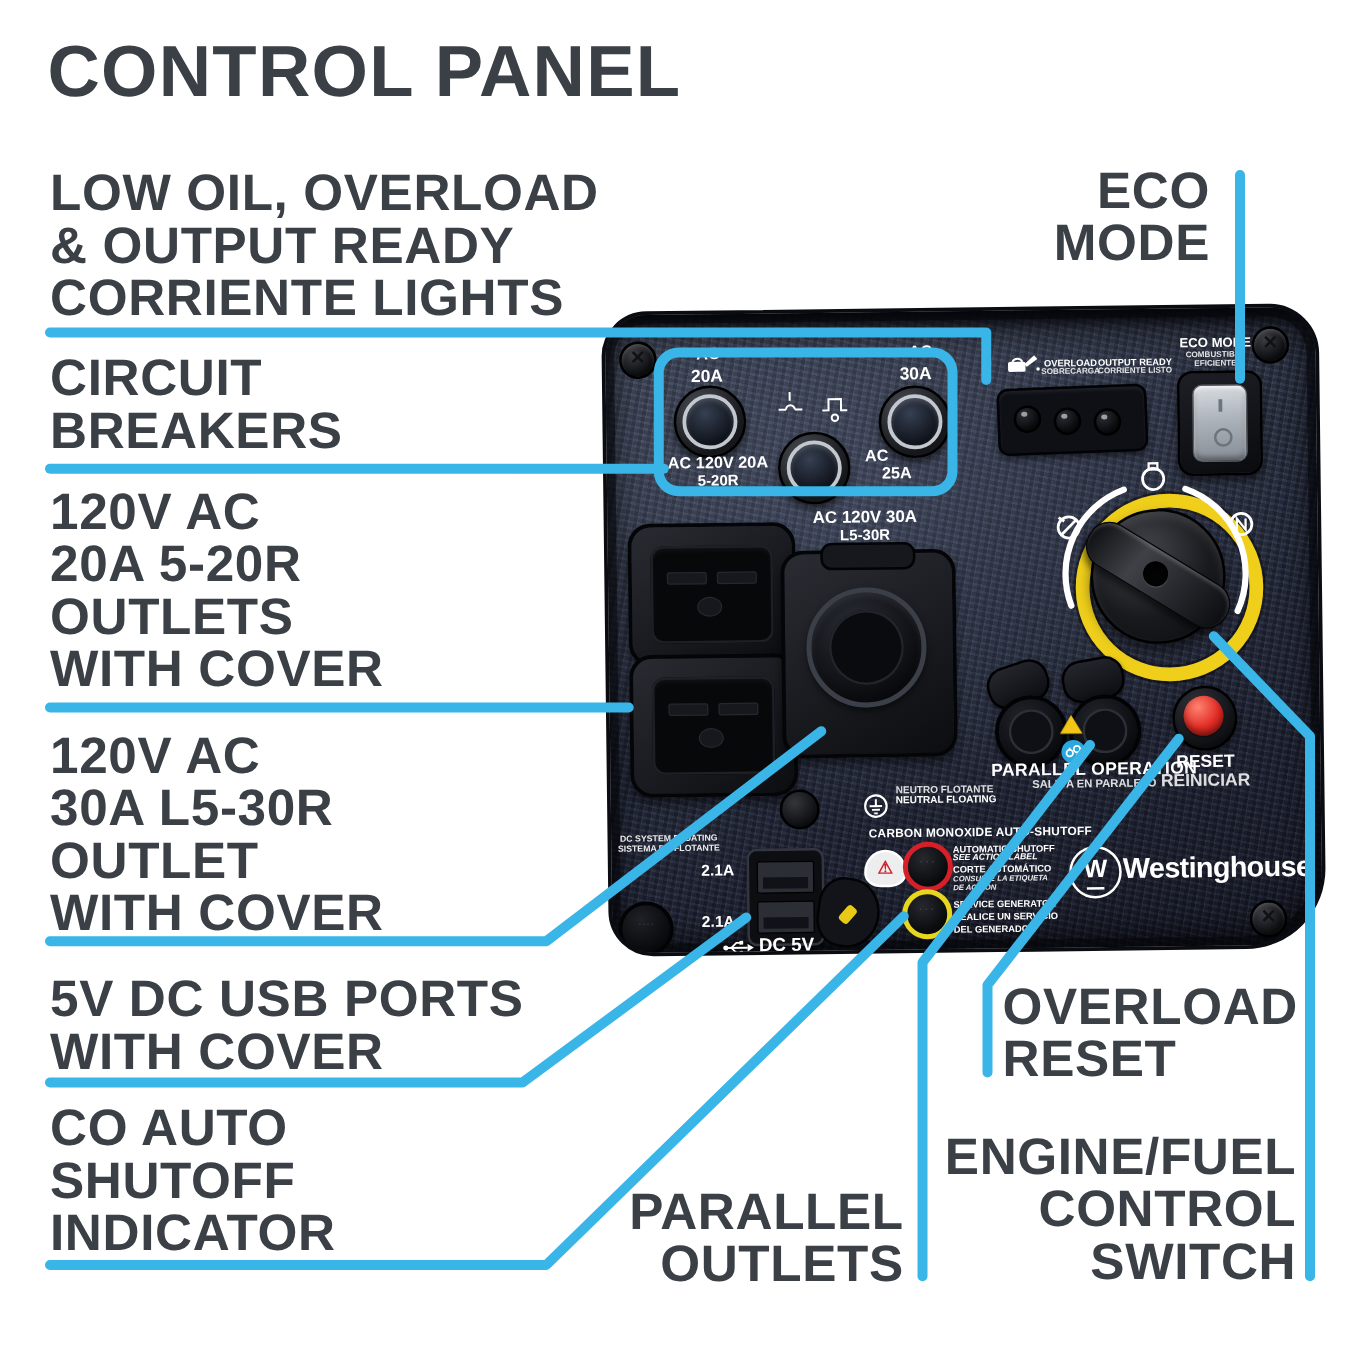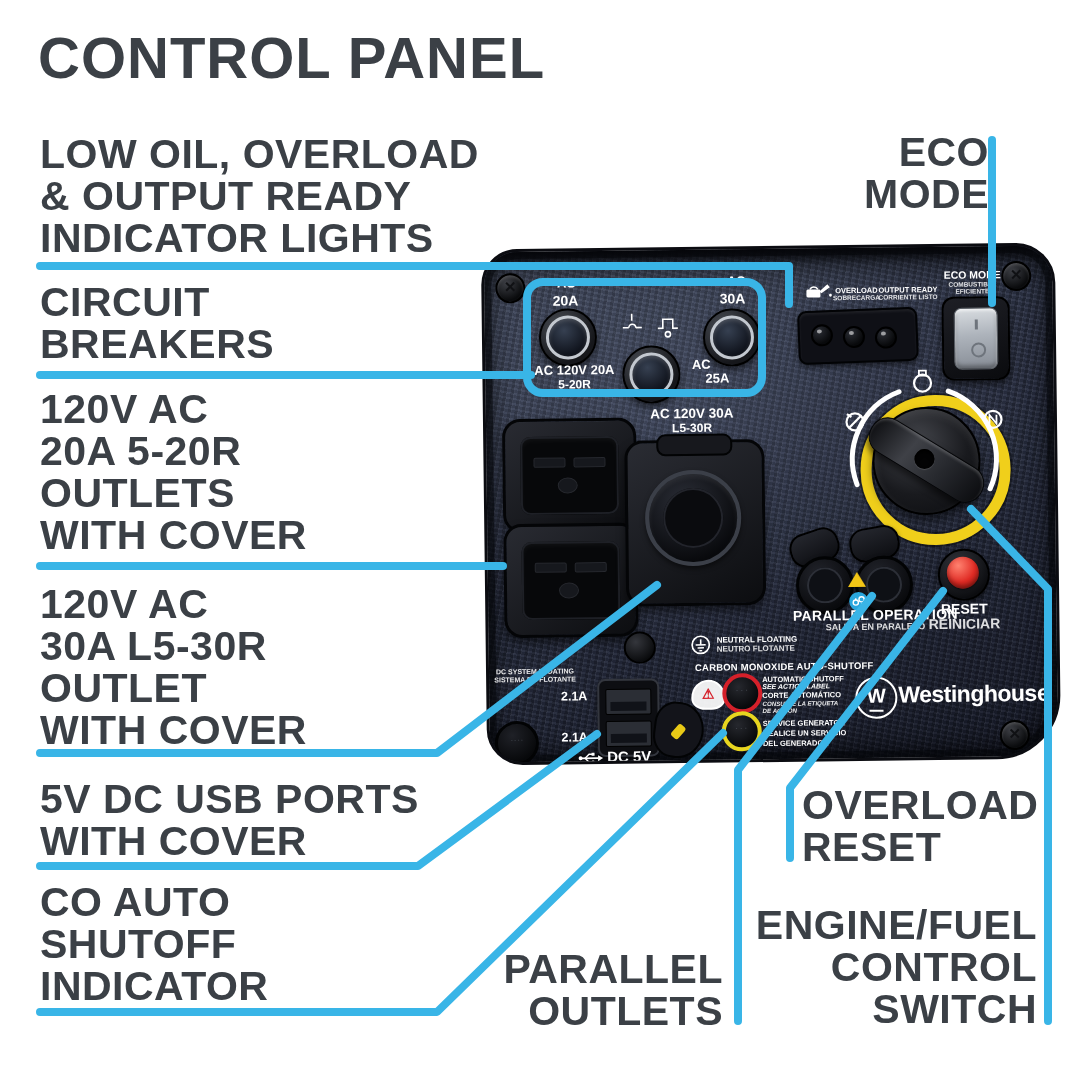--- a/index.html
+++ b/index.html
@@ -104,21 +104,21 @@
 </head>
 <body>
 
 <div class="stage">
 
   <div class="abs title" style="left:38px;top:24px;">CONTROL PANEL</div>
 
   <div class="abs callout" style="left:40px;top:133px;">
     <span>LOW OIL, OVERLOAD</span>
     <span>&amp; OUTPUT READY</span>
-    <span>INDICATOR LIGHTS</span>
+    <span>CORRIENTE LIGHTS</span>
   </div>
   <div class="abs callout" style="left:40px;top:281px;">
     <span>CIRCUIT</span>
     <span>BREAKERS</span>
   </div>
   <div class="abs callout" style="left:40px;top:388px;">
     <span>120V AC</span>
     <span>20A 5-20R</span>
     <span>OUTLETS</span>
     <span>WITH COVER</span>
@@ -132,21 +132,21 @@
   <div class="abs callout" style="left:40px;top:778px;">
     <span>5V DC USB PORTS</span>
     <span>WITH COVER</span>
   </div>
   <div class="abs callout" style="left:40px;top:881px;">
     <span>CO AUTO</span>
     <span>SHUTOFF</span>
     <span>INDICATOR</span>
   </div>
 
-  <div class="abs callout r" style="right:91px;top:131px;margin-left:20px;">
+  <div class="abs callout r" style="right:112px;top:131px;margin-left:20px;">
     <span>ECO</span>
     <span>MODE</span>
   </div>
   <div class="abs callout" style="left:802px;top:784px;">
     <span>OVERLOAD</span>
     <span>RESET</span>
   </div>
   <div class="abs callout r" style="right:357px;top:948px;">
     <span>PARALLEL</span>
     <span>OUTLETS</span>
@@ -252,21 +252,21 @@
     <div class="abs" style="left:202px;top:385px;width:20px;height:20px;">
       <svg width="20" height="20" viewBox="0 0 20 20">
         <circle cx="10" cy="10" r="8.6" fill="none" stroke="#fff" stroke-width="1.7"></circle>
         <line x1="10" y1="4.5" x2="10" y2="10" stroke="#fff" stroke-width="1.6"></line>
         <line x1="5" y1="10" x2="15" y2="10" stroke="#fff" stroke-width="1.6"></line>
         <line x1="6.8" y1="13" x2="13.2" y2="13" stroke="#fff" stroke-width="1.5"></line>
         <line x1="8.6" y1="15.8" x2="11.4" y2="15.8" stroke="#fff" stroke-width="1.4"></line>
       </svg>
     </div>
     <div class="abs ptxt" style="left:228px;top:386px;font-size:8px;">NEUTRAL FLOATING</div>
-    <div class="abs ptxt" style="left:228px;top:395px;font-size:8px;opacity:.85;text-align:right;">NEUTRO FLOTANTE</div>
+    <div class="abs ptxt" style="left:228px;top:378px;font-size:8px;opacity:.85;text-align:right;">NEUTRO FLOTANTE</div>
 
     <div class="abs ptxt" style="left:206px;top:412px;font-size:9.5px;letter-spacing:.2px;">CARBON MONOXIDE AUTO-SHUTOFF</div>
     <div class="abs cloud" style="left:202px;top:430px;">⚠</div>
     <div class="abs ring-ind ring-red" style="left:233px;top:424px;"></div>
     <div class="abs ptxt" style="left:273px;top:426px;font-size:7.5px;">AUTOMATIC SHUTOFF</div>
     <div class="abs ptxt it" style="left:273px;top:434px;font-size:7px;">SEE ACTION LABEL</div>
     <div class="abs ptxt" style="left:273px;top:442px;font-size:7.5px;">CORTE AUTOMÁTICO</div>
     <div class="abs ptxt it" style="left:273px;top:451px;font-size:6.2px;opacity:.9;">CONSULTE LA ETIQUETA</div>
     <div class="abs ptxt it" style="left:273px;top:458px;font-size:6.2px;opacity:.9;">DE ACCIÓN</div>
     <div class="abs ring-ind ring-yel" style="left:232px;top:462px;"></div>

